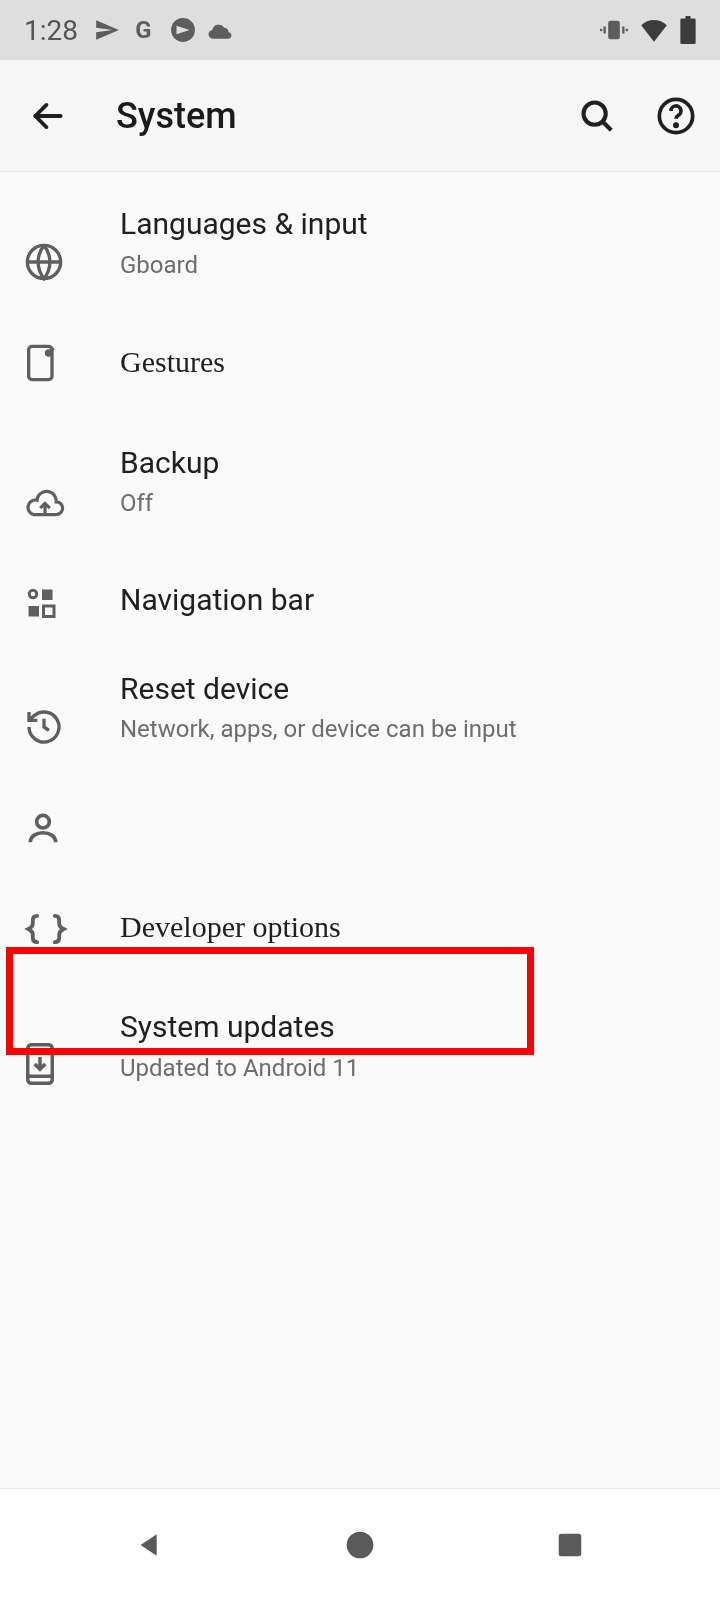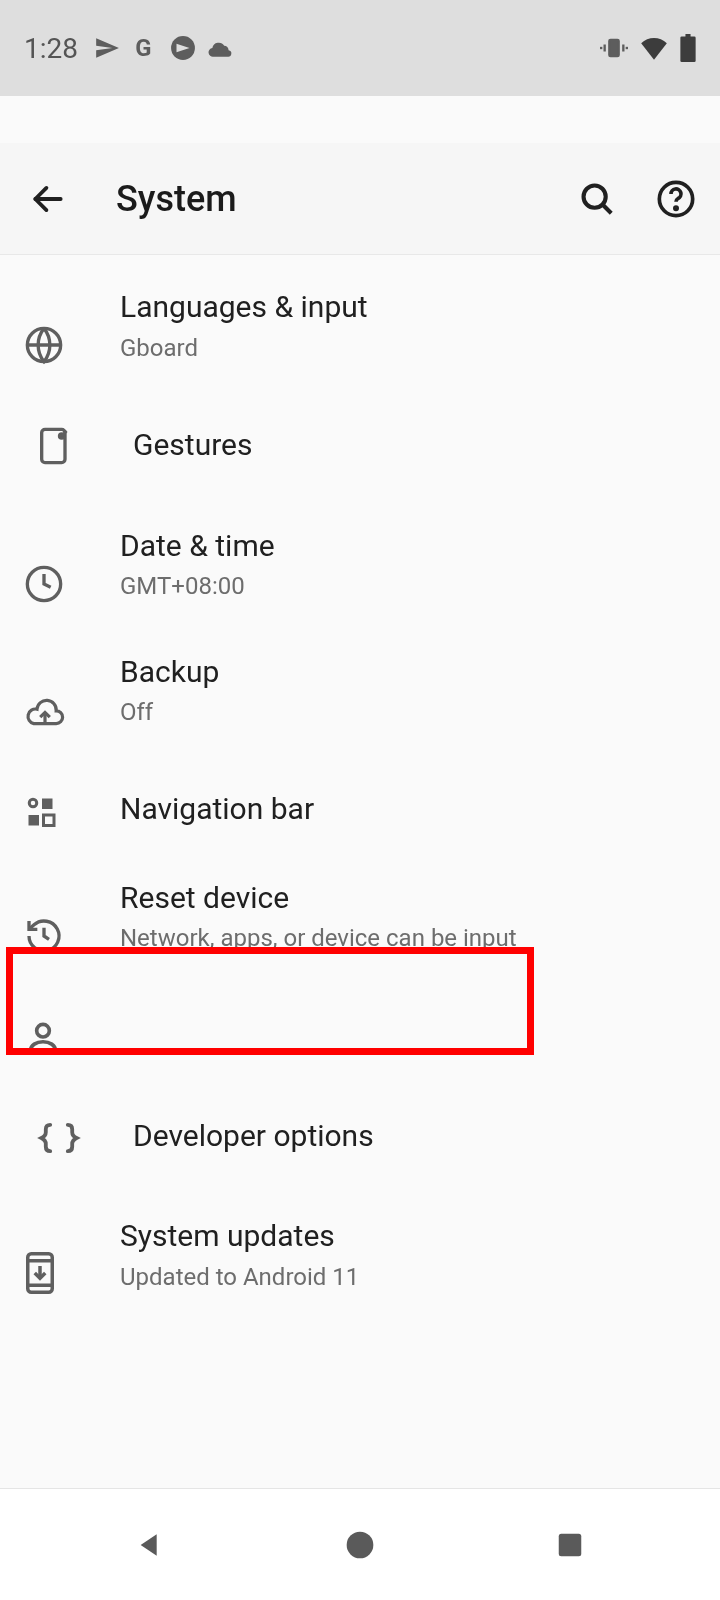--- a/index.html
+++ b/index.html
@@ -9,21 +9,21 @@
     }
     body {
       font-family: Roboto, -apple-system, BlinkMacSystemFont, "Segoe UI", Arial, sans-serif;
       background: #fafafa;
       width: 720px;
       height: 1600px;
       overflow: hidden;
       position: relative;
     }
     .status-bar {
-      height: 96px;
+      height: 60px;
       background: #dedede;
       display: flex;
       align-items: center;
       justify-content: space-between;
       padding: 0 24px;
       color: #5d5d5d;
     }
     .status-left {
       display: flex;
       align-items: center;
@@ -44,21 +44,20 @@
       gap: 12px;
       align-items: center;
     }
     .app-bar {
       height: 112px;
       background: #f6f6f6;
       display: flex;
       align-items: center;
       padding: 0 24px;
       border-bottom: 1px solid #e8e8e8;
-      margin-top: 47px;
     }
     .back-icon {
       width: 48px;
       height: 48px;
       display: flex;
       align-items: center;
       justify-content: center;
       margin-right: 44px;
     }
     .app-title {
@@ -76,21 +75,22 @@
       padding-top: 8px;
     }
     .list-item {
       display: flex;
       align-items: flex-end;
       padding: 24px 24px 24px 24px;
       min-height: 100px;
     }
     .list-item.single {
       min-height: 100px;
-      padding: 36px 37px;
+      padding: 36px 24px;
+      font-family: Liberation Serif, serif;
     }
     .list-icon {
       width: 68px;
       display: flex;
       align-items: center;
       justify-content: flex-start;
       margin-right: 28px;
       color: #5f5f5f;
     }
     .list-text {
@@ -239,32 +239,20 @@
           <rect x="2" y="2" width="14" height="20" rx="2"></rect>
           <circle cx="14" cy="6" r="1.3" fill="#5f5f5f"></circle>
           <path d="M14 6l3-3" stroke-width="1.5"></path>
         </svg>
     </div>
     <div class="list-text">
       <div class="list-title">Gestures</div>
     </div>
   </div>
 
-  <div class="list-item">
-    <div class="list-icon">
-      <svg width="40" height="40" viewBox="0 0 24 24" fill="none" stroke="#5f5f5f" stroke-width="2">
-          <circle cx="12" cy="12" r="10"></circle>
-          <polyline points="12 6 12 12 16 14"></polyline>
-        </svg>
-    </div>
-    <div class="list-text">
-      <div class="list-title">Date &amp; time</div>
-      <div class="list-subtitle">GMT+08:00</div>
-    </div>
-  </div>
 
   <div class="list-item">
     <div class="list-icon">
       <svg width="42" height="32" viewBox="0 0 26 20" fill="none" stroke="#5f5f5f" stroke-width="2">
           <path d="M20 16a4 4 0 0 0 0-8 6 6 0 0 0-12-1A4.5 4.5 0 0 0 6 16h14z"></path>
           <polyline points="10 12 13 9 16 12"></polyline>
           <line x1="13" y1="9" x2="13" y2="15"></line>
         </svg>
     </div>
     <div class="list-text">

